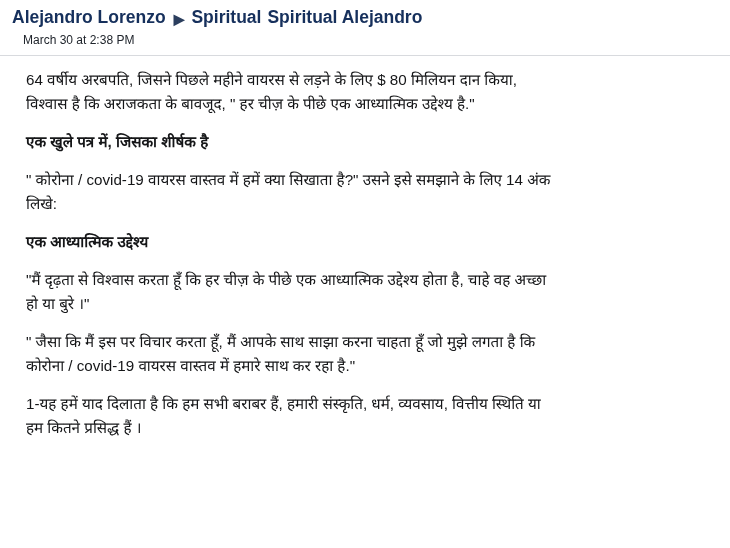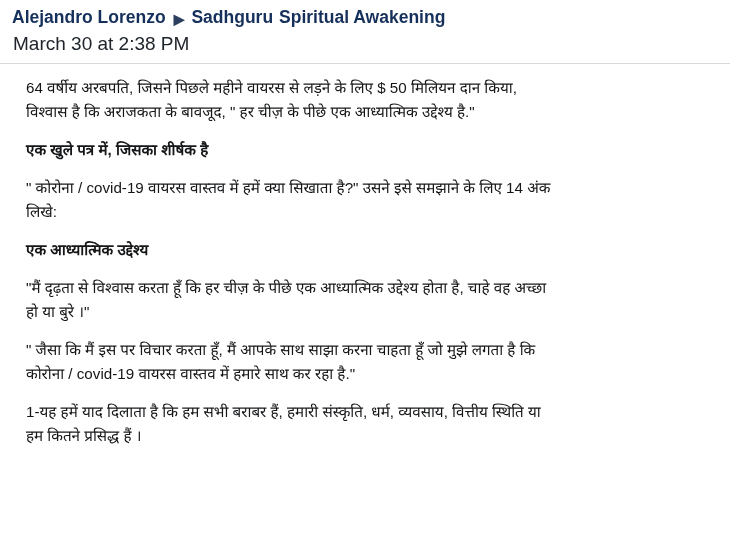--- a/index.html
+++ b/index.html
@@ -47,24 +47,24 @@
   }
   .byline .group {
     color: #16305c;
     font-weight: bold;
   }
   .byline .group-sep {
     display: inline-block;
     width: 6px;
   }
   .timestamp {
-    font-size: 19px;
+    font-size: 12px;
     color: #20252c;
     margin-top: 6px;
-    margin-left: 1px;
+    margin-left: 11px;
     font-weight: normal;
   }
   .divider {
     height: 1px;
     background: #d8dade;
     margin-top: 8px;
     width: 100%;
   }
   .post-body {
     padding: 12px 16px 0 26px;
@@ -94,31 +94,31 @@
 </style>
 </head>
 <body>
 
 <div class="post">
 
   <div class="post-header">
     <div class="byline">
       <span class="author">Alejandro Lorenzo</span>
       <span class="arrow-icon">▶</span>
-      <span class="group">Sadhguru</span>
+      <span class="group">Spiritual</span>
       <span class="group-sep"></span>
-      <span class="group">Spiritual Awakening</span>
+      <span class="group">Spiritual Alejandro</span>
     </div>
     <div class="timestamp">March 30 at 2:38 PM</div>
   </div>
 
   <div class="divider"></div>
 
   <div class="post-body">
-    <p class="para lines">64 वर्षीय अरबपति, जिसने पिछले महीने वायरस से लड़ने के लिए $ 50 मिलियन दान किया,
+    <p class="para lines">64 वर्षीय अरबपति, जिसने पिछले महीने वायरस से लड़ने के लिए $ 80 मिलियन दान किया,
 विश्वास है कि अराजकता के बावजूद, " हर चीज़ के पीछे एक आध्यात्मिक उद्देश्य है."</p>
     <p class="para tight">एक खुले पत्र में, जिसका शीर्षक है</p>
     <p class="para lines">" कोरोना / covid-19 वायरस वास्तव में हमें क्या सिखाता है?" उसने इसे समझाने के लिए 14 अंक
 लिखे:</p>
     <p class="para tight">एक आध्यात्मिक उद्देश्य</p>
     <p class="para lines">"मैं दृढ़ता से विश्वास करता हूँ कि हर चीज़ के पीछे एक आध्यात्मिक उद्देश्य होता है, चाहे वह अच्छा
 हो या बुरे ।"</p>
     <p class="para lines">" जैसा कि मैं इस पर विचार करता हूँ, मैं आपके साथ साझा करना चाहता हूँ जो मुझे लगता है कि
 कोरोना / covid-19 वायरस वास्तव में हमारे साथ कर रहा है."</p>
     <p class="para lines">1-यह हमें याद दिलाता है कि हम सभी बराबर हैं, हमारी संस्कृति, धर्म, व्यवसाय, वित्तीय स्थिति या

